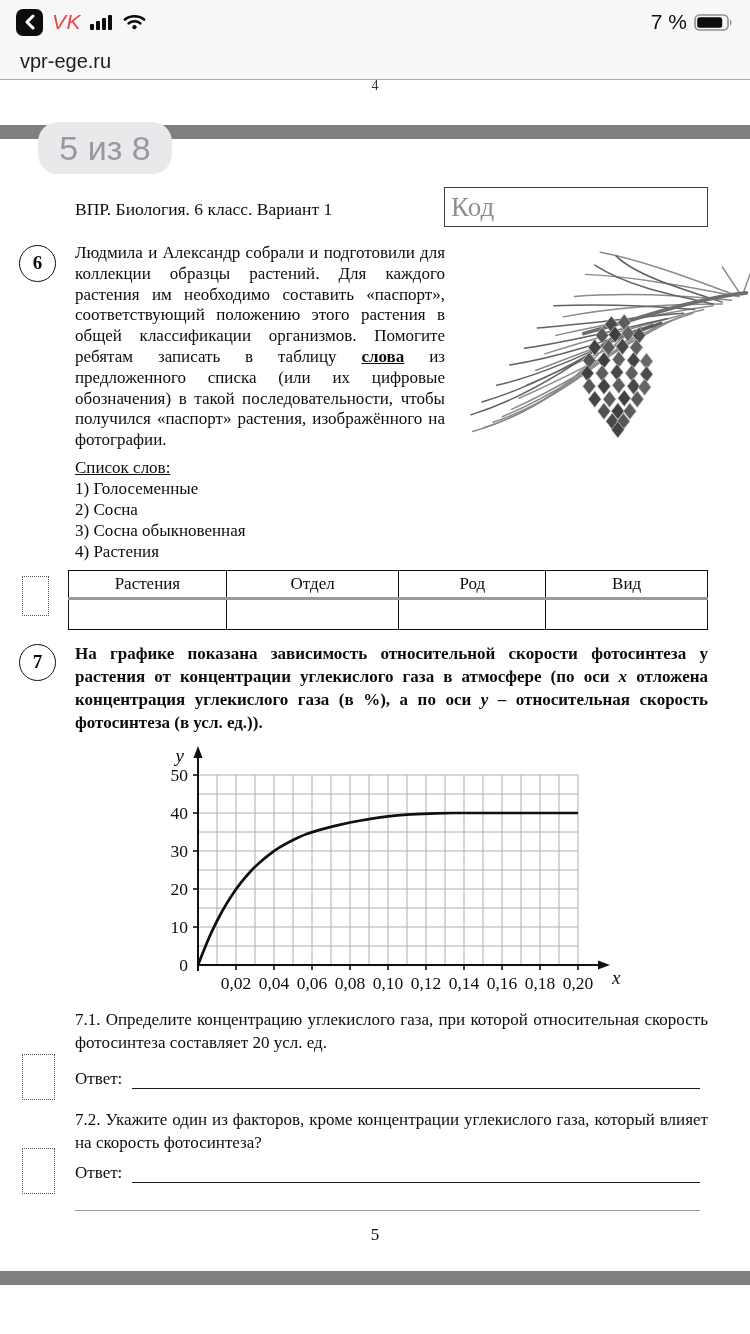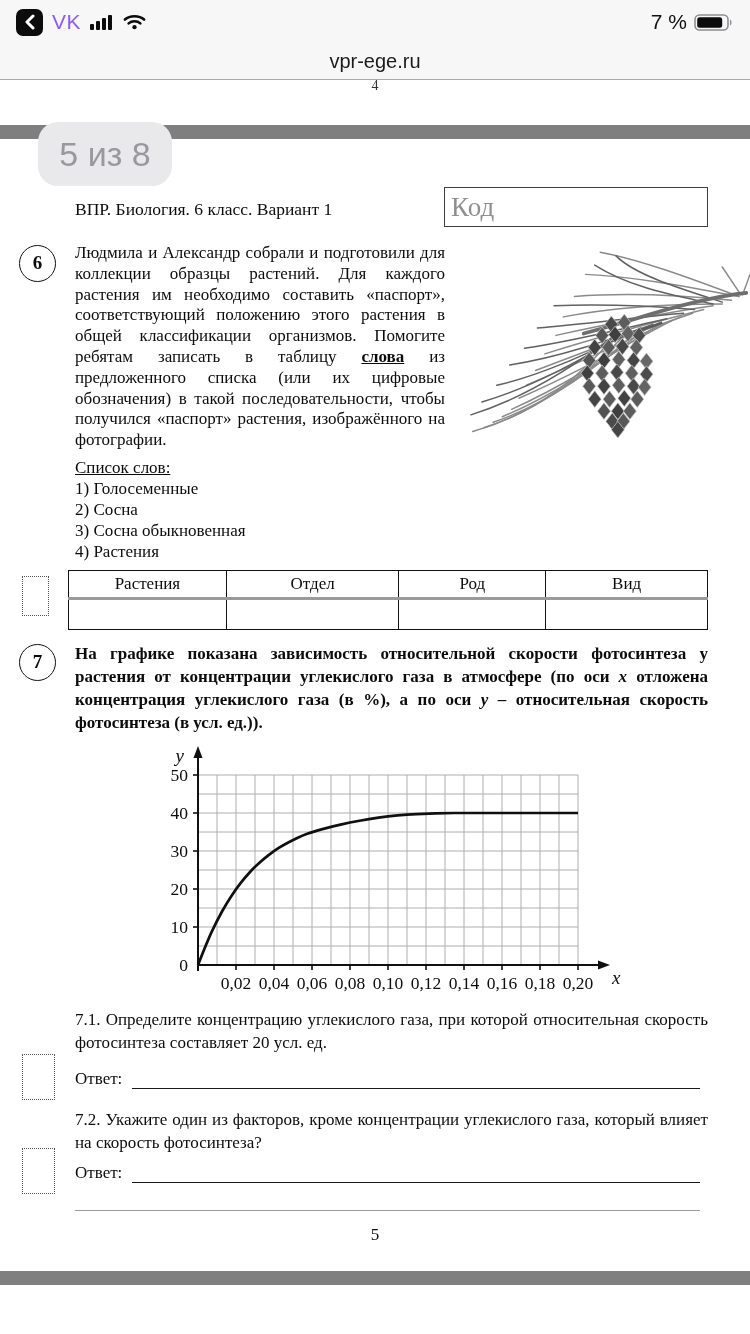--- a/index.html
+++ b/index.html
@@ -3,33 +3,33 @@
 <meta charset="utf-8">
 <style>
   * { margin:0; padding:0; box-sizing:border-box; }
   html,body { width:750px; height:1334px; }
   body { background:#fff; overflow:hidden; font-family:"Liberation Sans", sans-serif; }
 
   
   .status-bar { height:44px; background:#f7f7f8; display:flex; align-items:center; padding:0 16px; position:relative; }
   .sb-left { display:flex; align-items:center; gap:9px; }
   .back-chip { width:27px; height:27px; background:#0c0c0c; border-radius:7px; display:flex; align-items:center; justify-content:center; }
-  .sb-carrier { font-size:21px; color:#8b5cf6; letter-spacing:.5px; }
+  .sb-carrier { font-size:21px; color:#ef4444; letter-spacing:.5px;font-style:italic; }
   .sb-time { position:absolute; left:0; right:0; text-align:center; font-size:22px; font-weight:700; color:#0a0a0a; }
   .sb-right { margin-left:auto; display:flex; align-items:center; gap:7px; z-index:1; }
   .sb-batt-txt { font-size:21px; color:#111; }
-  .url-bar { height:36px; background:#f7f7f8; border-bottom:1px solid #ababab; text-align:center; }
+  .url-bar { height:36px; background:#f7f7f8; border-bottom:1px solid #ababab; text-align:left;padding-left:20px; }
   .url-text { font-size:20px; color:#1c1c1e; line-height:34px; display:inline-block; }
 
   
   .viewer { position:relative; height:1254px; background:#fff; }
   .prev-footer { height:45px; position:relative; }
   .prev-pagenum { position:absolute; left:0; right:0; top:-2px; text-align:center; font-family:"Liberation Serif", serif; font-size:14px; color:#333; }
   .sep-bar { height:14px; background:#7f7f7f; }
-  .page-indicator { position:absolute; left:38px; top:42px; width:134px; height:64px; background:#e9e9eb; border-radius:20px; display:flex; align-items:center; justify-content:center; font-size:34px; color:#97999e; z-index:2; }
+  .page-indicator { position:absolute; left:38px; top:42px; width:134px; height:52px; background:#e9e9eb; border-radius:20px; display:flex; align-items:center; justify-content:center; font-size:34px; color:#97999e; z-index:2; }
 
   
   .page5 { padding-top:46px; font-family:"Liberation Serif", serif; color:#0c0c0c; }
   .doc-header { margin:0 42px 0 75px; height:42px; display:flex; justify-content:space-between; align-items:flex-end; }
   .doc-title { font-size:17.5px; margin-bottom:7px; }
   .kod-box { width:264px; height:40px; border:1.5px solid #3f3f3f; font-size:27px; color:#8f8f8f; padding:1px 0 0 6px; line-height:36px; }
 
   .q-section { position:relative; }
   .qbadge { position:absolute; left:19px; top:2px; width:37px; height:37px; border:1.8px solid #111; border-radius:50%; text-align:center; line-height:34px; font-weight:bold; font-size:19px; }
   .q6-section { margin-top:16px; }

